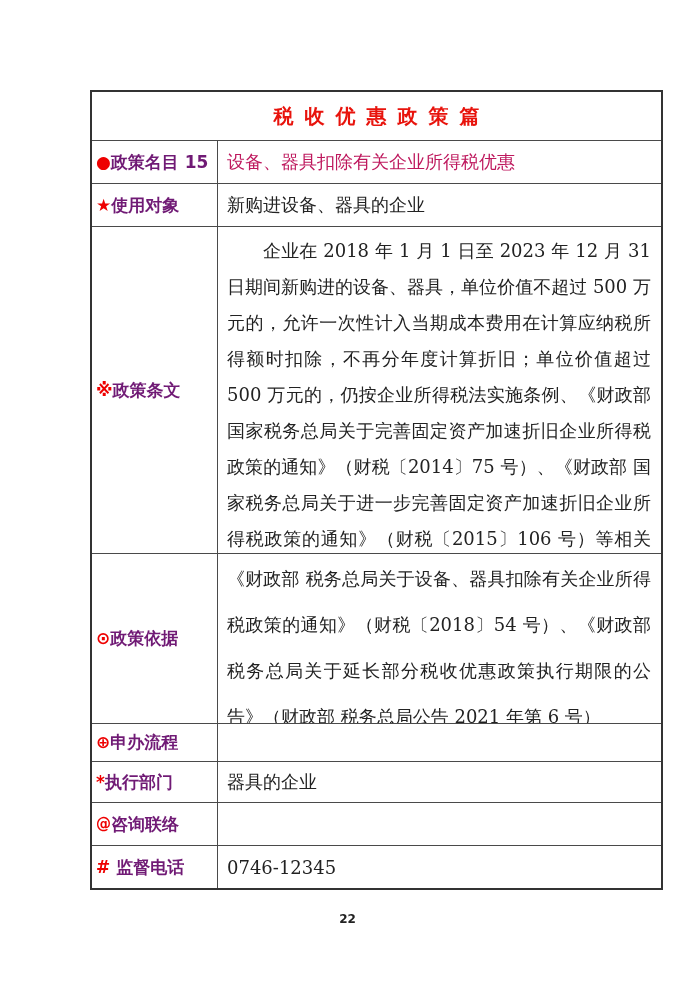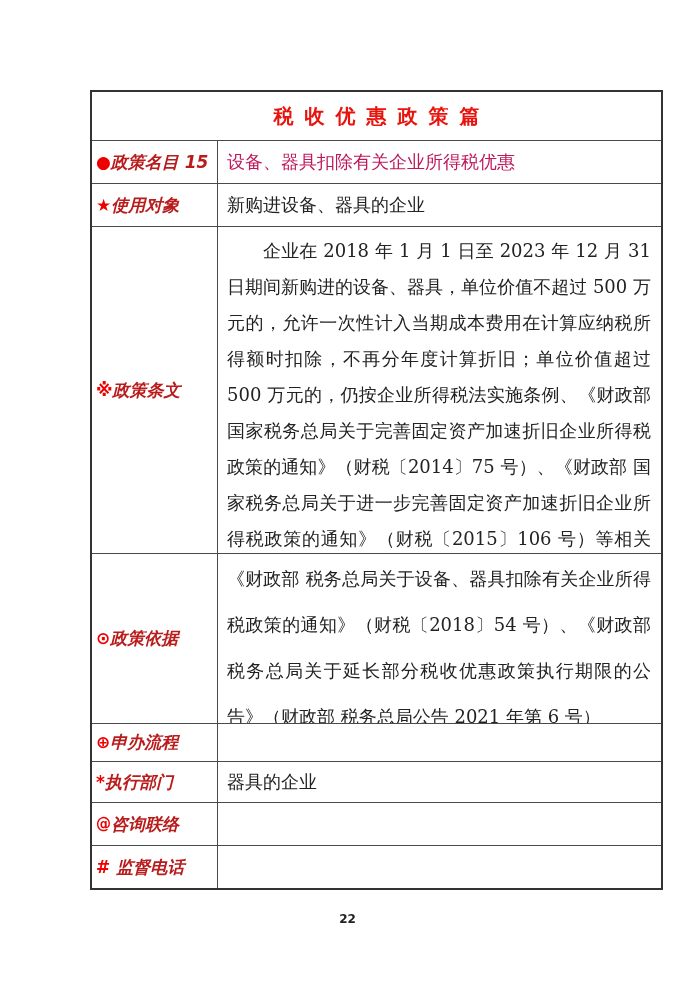--- a/index.html
+++ b/index.html
@@ -62,21 +62,21 @@
     overflow: hidden;
   }
   .marker {
     color: #ee0000;
     font-weight: bold;
     font-size: 17px;
     flex: 0 0 auto;
   }
   .marker.small { font-size: 15px; }
   .marker.gap { margin-right: 6px; }
-  .label-text { color: #b91c1c; font-style: italic; }
+  .label-text { color: #701a75; }
 
   .content-cell {
     box-sizing: border-box;
     flex: 1 1 auto;
     display: flex;
     align-items: center;
     padding: 2px 10px 2px 9px;
     font-family: "DejaVu Serif", "Liberation Serif", serif;
     font-size: 18px;
     color: #222222;
@@ -190,19 +190,20 @@
         <span class="marker small">@</span>
         <span class="label-text">咨询联络</span>
       </div>
     </div>
 
     <div class="row r-hotline">
       <div class="label-cell">
         <span class="marker gap">#</span>
         <span class="label-text">监督电话</span>
       </div>
+      <div class="content-cell">0746-12345</div>
     </div>
 
   </div>
 
   <div class="page-number">22</div>
 
 </div>
 
 </body></html>

